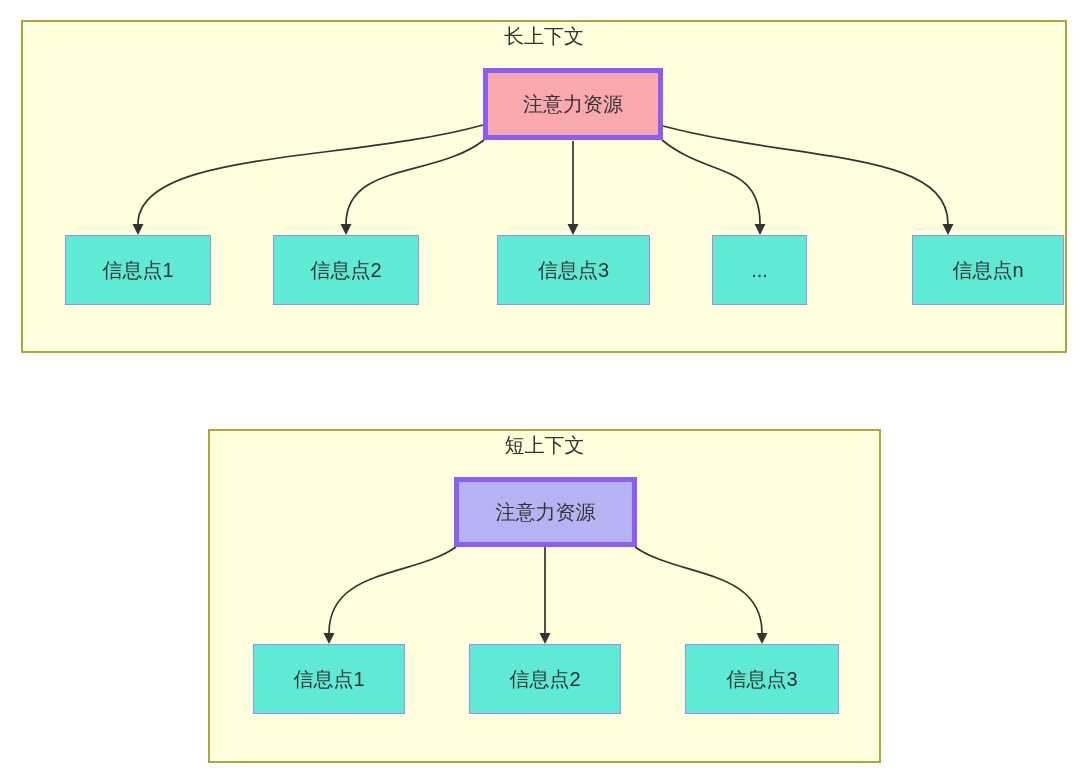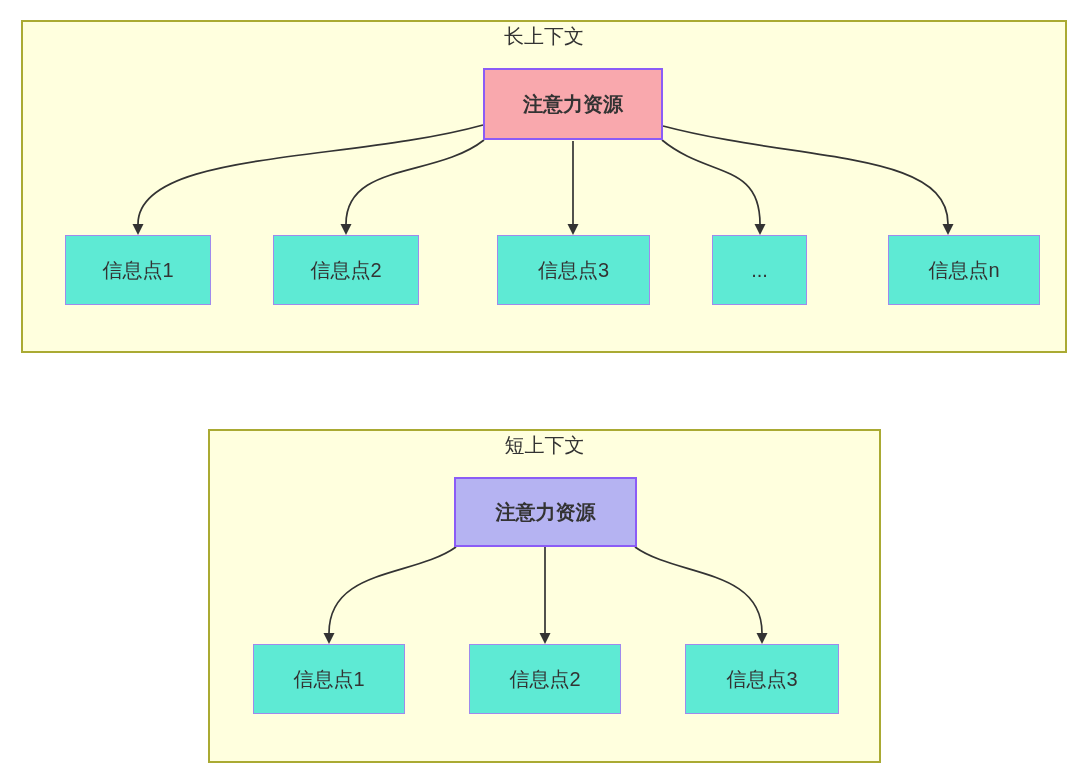--- a/index.html
+++ b/index.html
@@ -50,22 +50,21 @@
     font-size:20px;
     line-height:22px;
     color:#333333;
     text-align:center;
   }
   .info-node{
     background:#5eead4;
     border:1.5px solid #9f8aed;
   }
   .attention-node{
-    border:2px solid #8b5cf6;
-    font-weight:bold;
+    border:5px solid #8b5cf6;
   }
   .attention-long{ background:#f9a8ad; }
   .attention-short{ background:#b5b3f2; }
 </style>
 </head>
 <body>
 
 <div class="canvas">
 
   <div class="group" style="left:21px; top:20px; width:1046px; height:333px;"></div>
@@ -110,21 +109,21 @@
       <polygon points="756.5,633 767.5,633 762,644"></polygon>
     </g>
   </svg>
 
   <div class="node attention-node attention-long" style="left:483px; top:68px; width:180px; height:72px;">注意力资源</div>
 
   <div class="node info-node" style="left:65px; top:235px; width:146px; height:70px;">信息点1</div>
   <div class="node info-node" style="left:273px; top:235px; width:146px; height:70px;">信息点2</div>
   <div class="node info-node" style="left:497px; top:235px; width:153px; height:70px;">信息点3</div>
   <div class="node info-node" style="left:712px; top:235px; width:95px; height:70px;">...</div>
-  <div class="node info-node" style="left:888px; top:235px; width:152px; height:70px;">信息点n</div>
+  <div class="node info-node" style="left:912px; top:235px; width:152px; height:70px;">信息点n</div>
 
   <div class="node attention-node attention-short" style="left:454px; top:477px; width:183px; height:70px;">注意力资源</div>
 
   <div class="node info-node" style="left:253px; top:644px; width:152px; height:70px;">信息点1</div>
   <div class="node info-node" style="left:469px; top:644px; width:152px; height:70px;">信息点2</div>
   <div class="node info-node" style="left:685px; top:644px; width:154px; height:70px;">信息点3</div>
 
 </div>
 
 </body></html>

